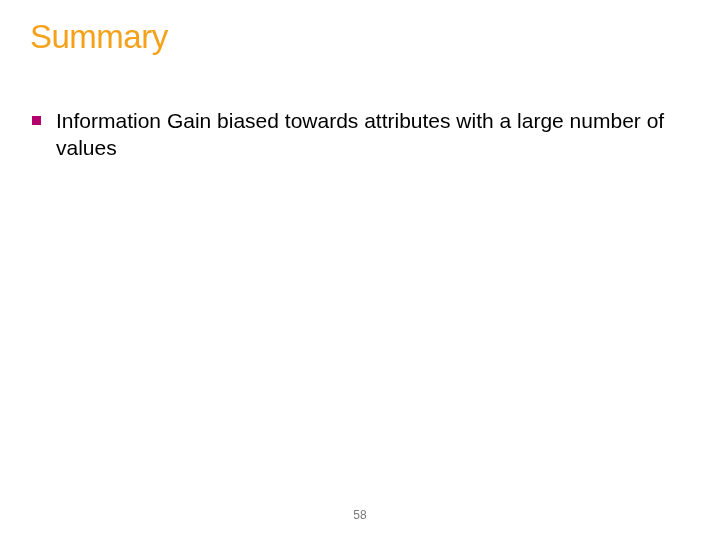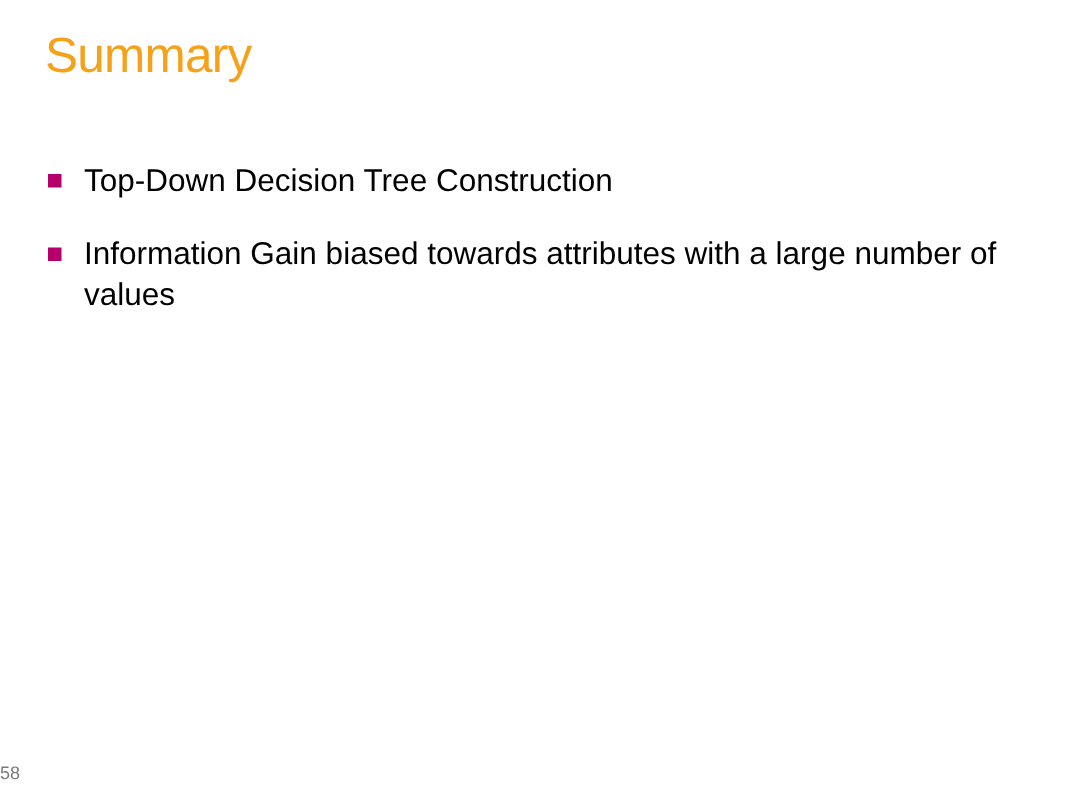--- a/index.html
+++ b/index.html
@@ -37,29 +37,28 @@
     top: 8px;
     width: 9px;
     height: 9px;
     background: #b5006b;
   }
   .page-num {
     position: absolute;
     bottom: 18px;
     left: 0;
     width: 720px;
-    text-align: left;
+    text-align: center;
     font-size: 12px;
     color: #7a7a7a;
     font-family: Verdana, sans-serif;
   }
 </style>
 </head>
 <body>
 
 <div class="slide">
   <h1 class="title">Summary</h1>
   <ul class="bullets">
-    <li>Top-Down Decision Tree Construction</li>
     <li>Information Gain biased towards attributes with a large number of values</li>
   </ul>
   <div class="page-num">58</div>
 </div>
 
 </body></html>

